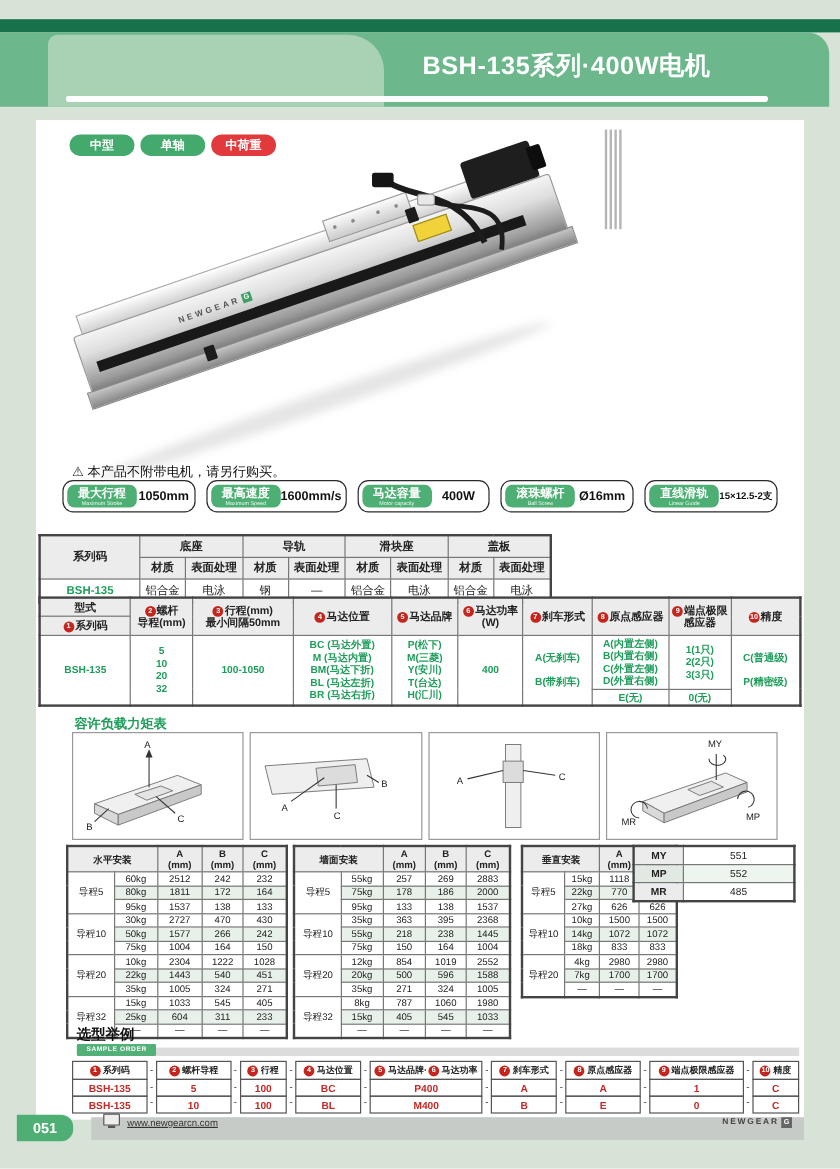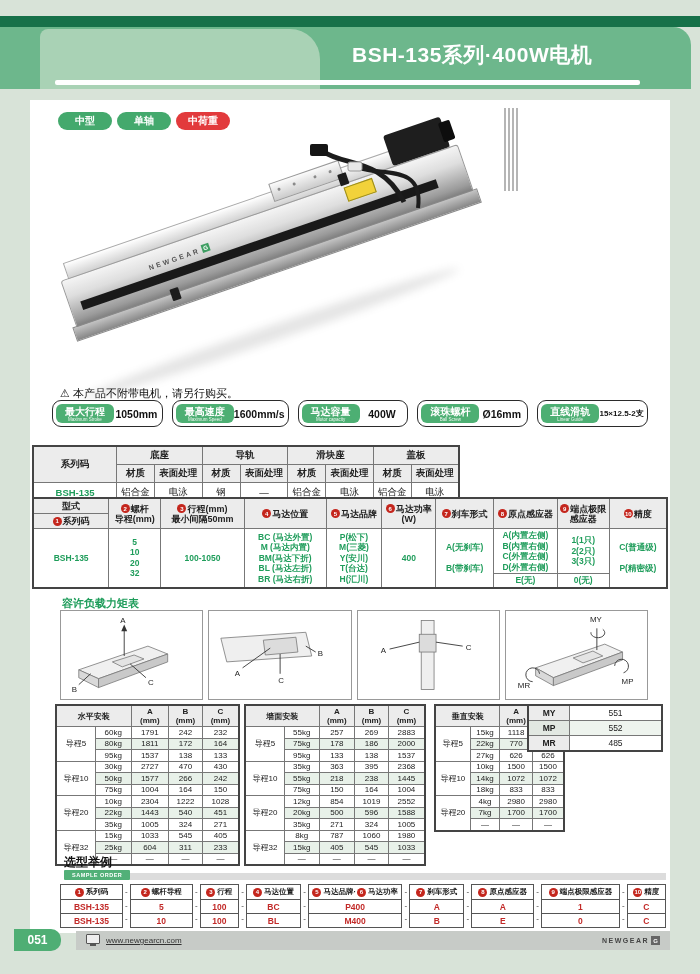--- a/index.html
+++ b/index.html
@@ -110,21 +110,21 @@
   .so-col .v{border:1px solid #555;margin-top:-1px;height:13px;display:flex;align-items:center;justify-content:center;
              font-size:8.5px;color:#c22a28;font-weight:bold;}
   .sep{display:flex;flex-direction:column;width:7px;flex:none;}
   .sep div{height:15px;display:flex;align-items:center;justify-content:center;font-size:8px;color:#333;}
   .sep div+div{height:13px;}
   
   .page-num{position:absolute;top:929px;left:14px;width:47px;height:22px;background:#4fae74;
             border-radius:0 10px 10px 0;color:#fff;font-weight:bold;font-size:12px;
             display:flex;align-items:center;justify-content:center;}
   .footer-bar{position:absolute;top:931px;left:76px;right:30px;height:19px;background:#c7cbc7;
-              display:flex;align-items:center;padding:0 10px;gap:6px;}
+              display:flex;align-items:flex-start;padding:0 10px;gap:6px;}
   .monitor{display:inline-block;width:12px;height:8px;border:1px solid #555;border-radius:1px;background:#eee;position:relative;margin-top:-3px;}
   .monitor::after{content:"";position:absolute;left:3px;bottom:-3px;width:6px;height:2px;background:#555;}
   .f-url{font-size:8px;color:#333;text-decoration:underline;}
   .f-brand{margin-left:auto;display:flex;align-items:center;gap:2px;font-size:7px;font-weight:bold;
            letter-spacing:1.5px;color:#444;}
   .f-mark{width:9px;height:9px;background:#666;color:#fff;font-size:6px;display:inline-flex;align-items:center;justify-content:center;letter-spacing:0;}
 </style>
 </head>
 <body>
 
@@ -436,21 +436,21 @@
           <th colspan="2">水平安装</th>
           <th><span>A</span><br><span>(mm)</span></th>
           <th><span>B</span><br><span>(mm)</span></th>
           <th><span>C</span><br><span>(mm)</span></th>
         </tr>
       </thead>
       <tbody>
         <tr>
             <td class="lead" rowspan="3">导程5</td>
             <td>60kg</td>
-            <td>1791</td>
+            <td>2512</td>
             <td>242</td>
             <td>232</td>
           </tr>
         <tr>
             <td>80kg</td>
             <td>1811</td>
             <td>172</td>
             <td>164</td>
           </tr>
         <tr>

